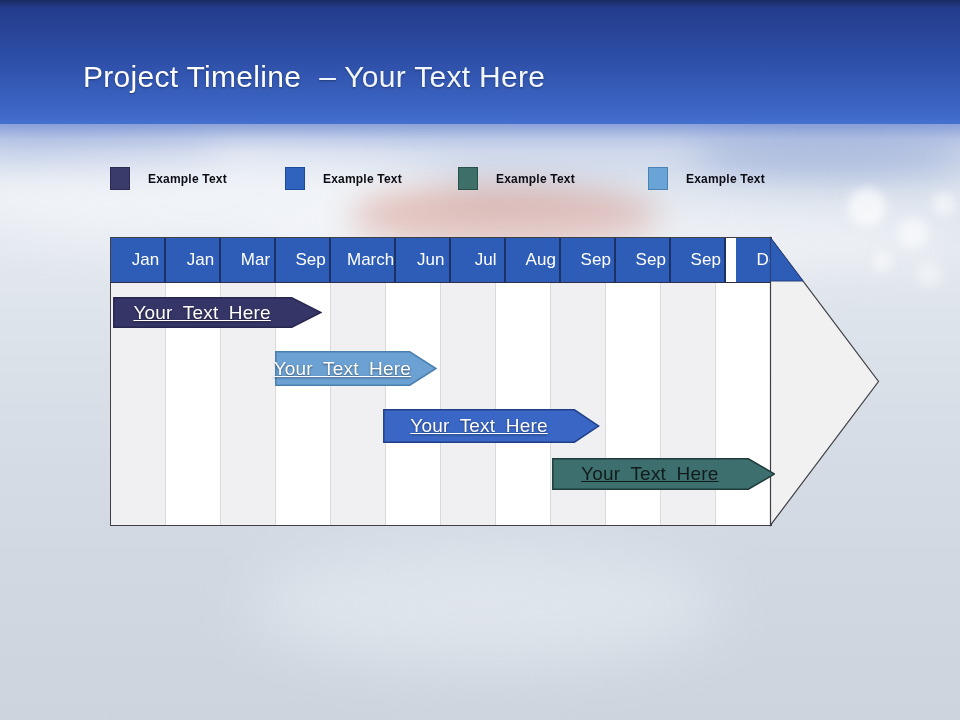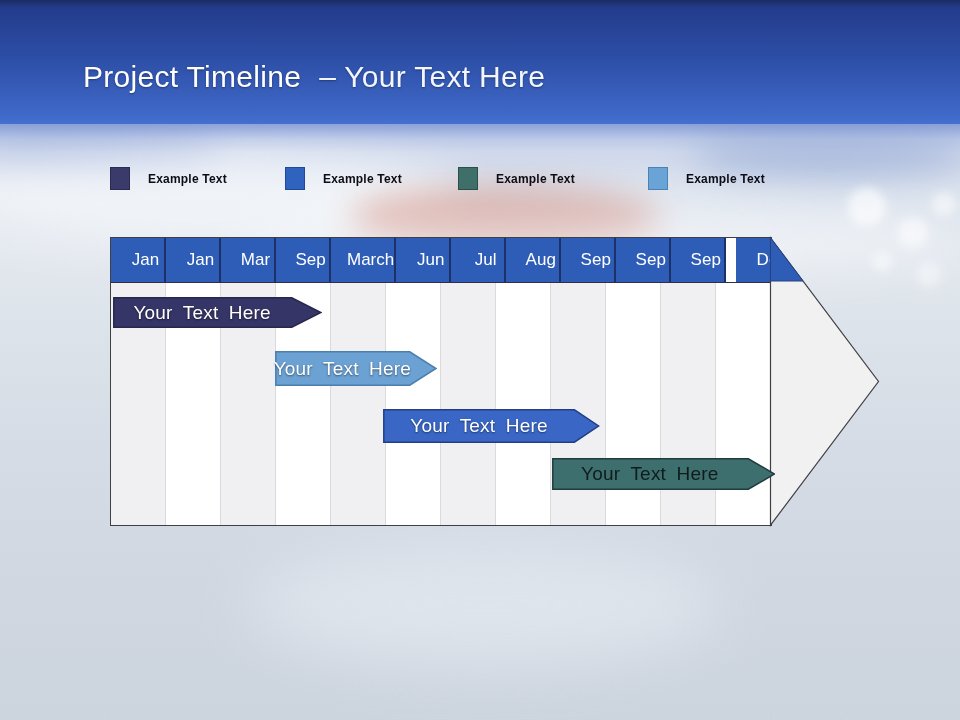--- a/index.html
+++ b/index.html
@@ -47,21 +47,21 @@
   .grid{display:flex;height:242px;}
   .gcol{flex:0 0 55px;box-sizing:border-box;border-right:1px solid #d9dadc;}
   .gcol.even{background:#f0f0f2;}
   .gcol.odd{background:#ffffff;}
   .gcol.last{border-right:none;}
   .arrowhead{position:absolute;left:660px;top:0;width:112px;height:289px;overflow:visible;}
   .bars{position:absolute;left:0;top:0;width:880px;height:289px;pointer-events:none;}
   .bar{position:absolute;}
   .bar svg{position:absolute;left:0;top:0;}
   .bar-label{position:absolute;left:0;top:0;height:100%;display:flex;align-items:center;justify-content:center;
-    font-size:19px;word-spacing:5px;letter-spacing:.2px;white-space:nowrap;}
+    font-size:19px;word-spacing:5px;letter-spacing:.2px;white-space:nowrap;text-decoration:underline;}
   .bar-label.shadowed{text-shadow:0 1px 2px rgba(0,0,0,.5);}
   
   .reflection{top:526px;transform:scaleY(-1);opacity:.13;filter:blur(.6px);pointer-events:none;
     -webkit-mask-image:linear-gradient(to bottom,rgba(0,0,0,.9) 0%,rgba(0,0,0,0) 38%);
             mask-image:linear-gradient(to bottom,rgba(0,0,0,.9) 0%,rgba(0,0,0,0) 38%);}
 </style>
 </head>
 <body>
 
 <div class="slide">

